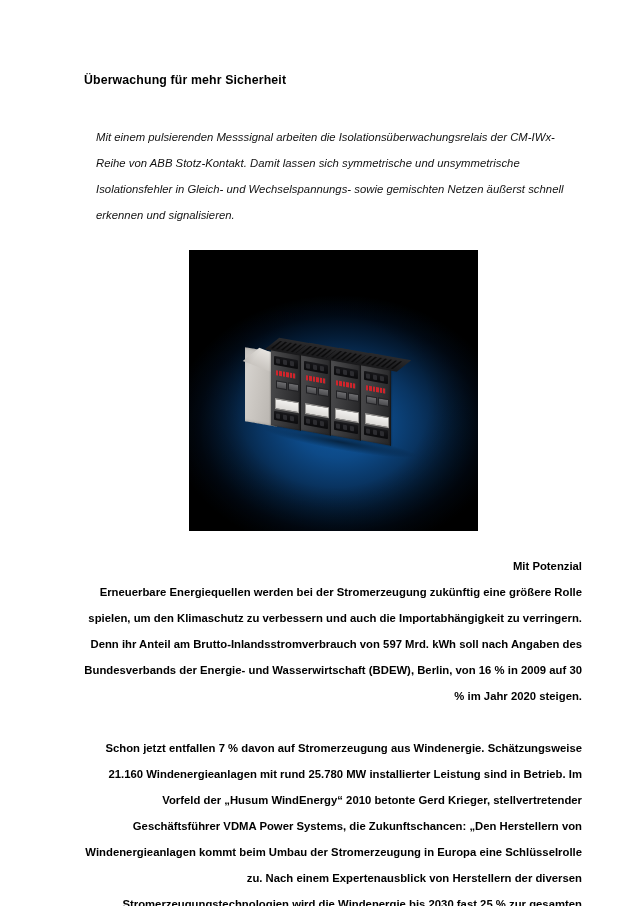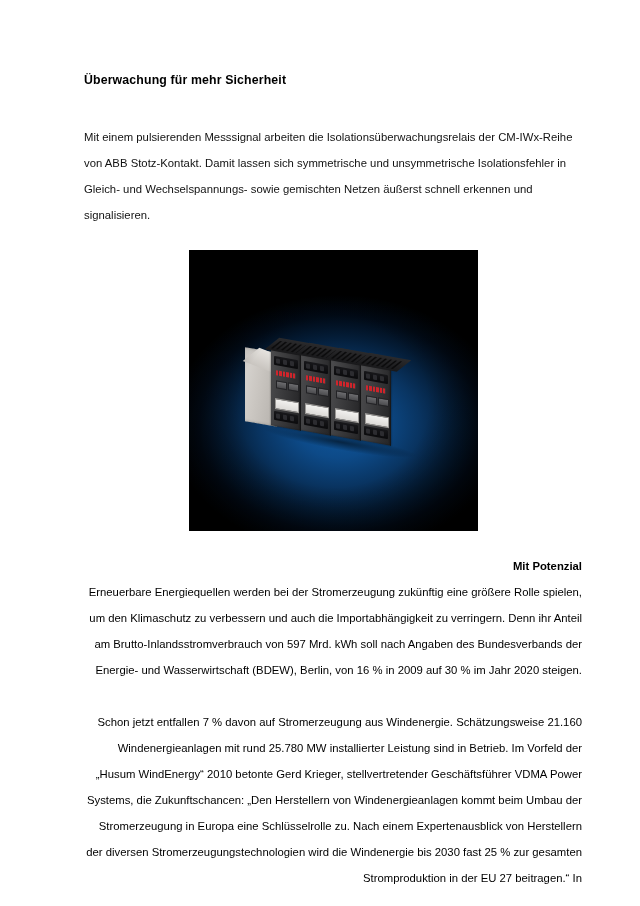--- a/index.html
+++ b/index.html
@@ -29,23 +29,24 @@
   }
   .doc-heading {
     font-size: 12.3px;
     font-weight: bold;
     letter-spacing: 0.15px;
     line-height: 20px;
     margin: 0 0 34px 0;
     color: #000;
   }
   .intro {
+    font-style: italic;
     font-size: 11.3px;
     line-height: 26px;
-    margin: 0;
+    margin: 12px;
     letter-spacing: 0.02px;
     color: #111;
   }
   .figure {
     margin: 22px 0 0 0;
     padding: 0;
     width: 498px;
     display: block;
   }
   .photo {
@@ -194,20 +195,21 @@
     font-size: 11.3px;
     font-weight: bold;
     line-height: 26px;
     margin: 0;
   }
   .para {
     font-size: 11.3px;
     line-height: 26px;
     margin: 0;
     letter-spacing: 0.01px;
+    font-weight: bold;
   }
   .para + .para {
     margin-top: 26px;
   }
 </style>
 </head>
 <body>
 
 <div class="page">
   <div class="content">

